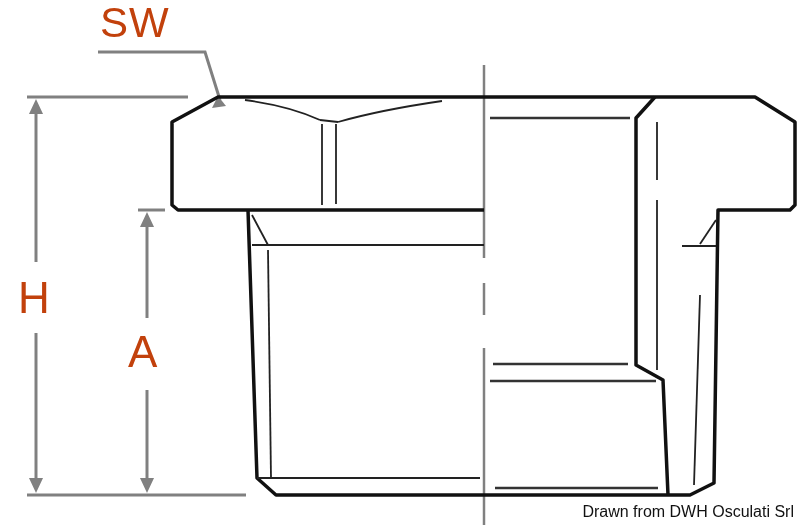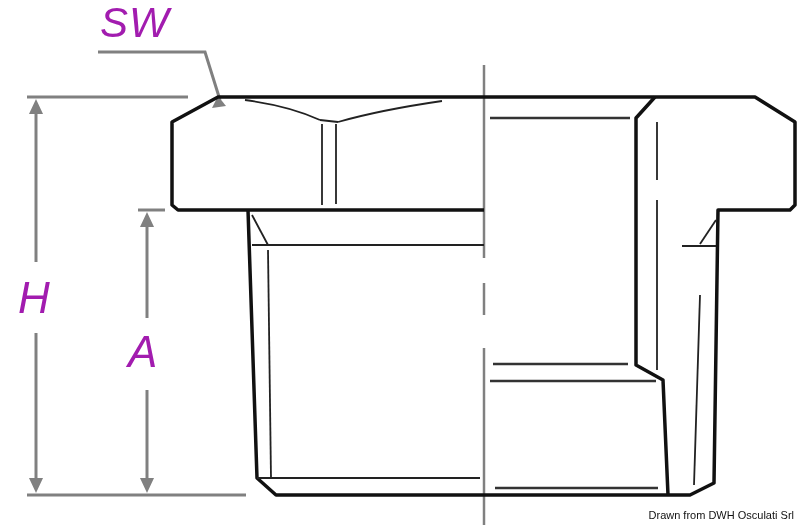--- a/index.html
+++ b/index.html
@@ -1,22 +1,22 @@
 <!DOCTYPE html>
 <html><head>
 <meta charset="utf-8">
 <style>
   html, body { margin:0; padding:0; background:#ffffff; }
   body { width:800px; height:525px; position:relative; overflow:hidden; font-family:"Liberation Sans", sans-serif; }
   svg { position:absolute; left:0; top:0; }
-  .lbl { position:absolute; color:#a21caf; font-family:"Liberation Sans", sans-serif; font-weight:normal; line-height:1;font-style:italic; }
+  .lbl { position:absolute; color:#c2410c; font-family:"Liberation Sans", sans-serif; font-weight:normal; line-height:1; }
   .lbl-sw { left:100px; top:2px; font-size:42px; letter-spacing:1px; }
   .lbl-h { left:18px; top:276px; font-size:44px; }
   .lbl-a { left:128px; top:330px; font-size:44px; }
-  .credit { position:absolute; right:6px; bottom:4px; font-size:11px; color:#111; }
+  .credit { position:absolute; right:6px; bottom:4px; font-size:16px; color:#111; }
 </style>
 </head>
 <body>
 
 <svg width="800" height="525" viewBox="0 0 800 525">
 
   <g stroke="#808080" stroke-width="3" fill="none">
 
     <polyline points="98,52 205,52 220,100"></polyline>
 

